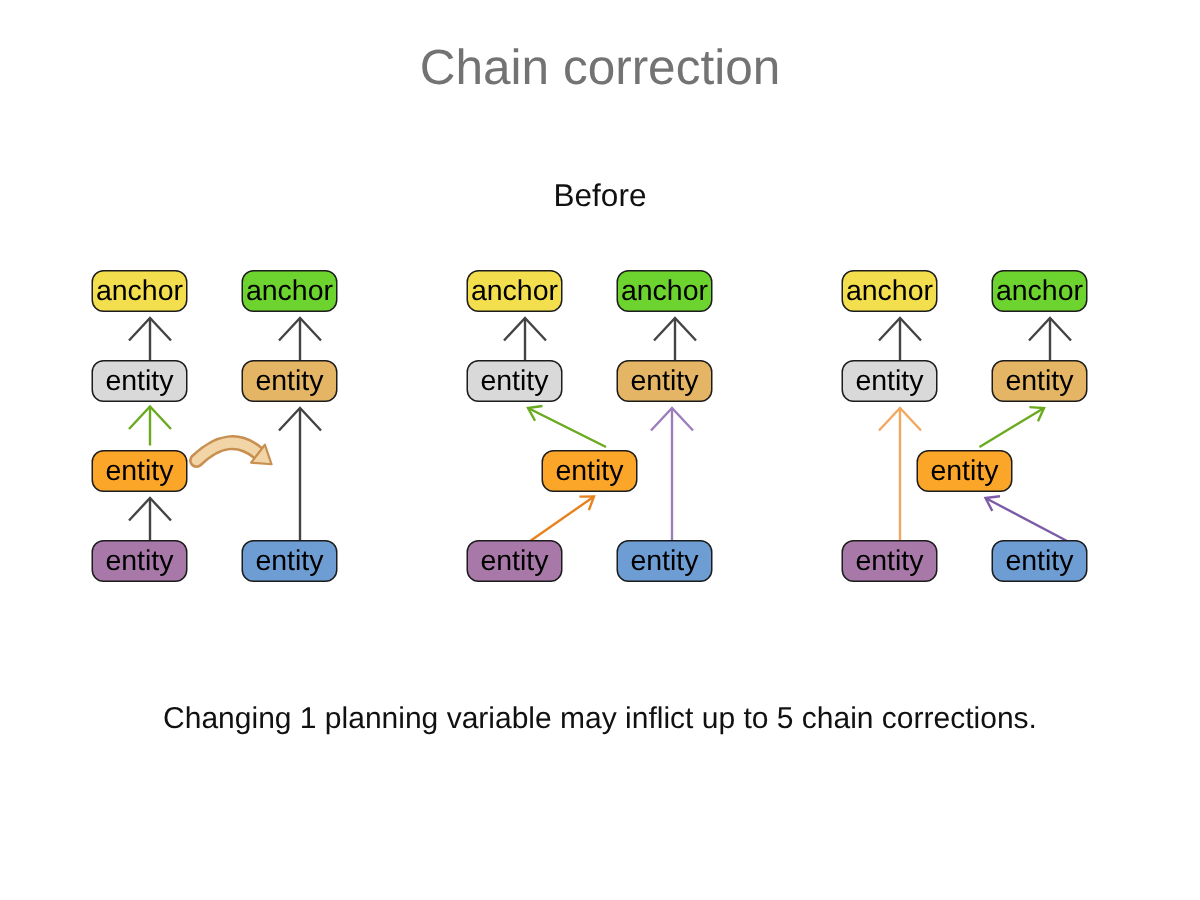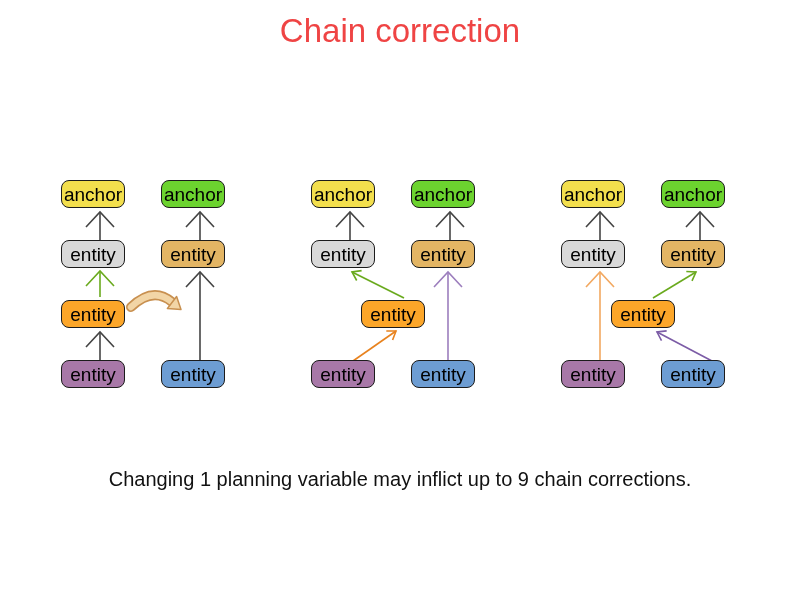--- a/index.html
+++ b/index.html
@@ -1,19 +1,19 @@
 <!DOCTYPE html>
 <html><head>
 <meta charset="utf-8">
 <style>
   html,body{margin:0;padding:0;background:#ffffff;}
   .stage{position:relative;width:800px;height:600px;background:#ffffff;
          font-family:"Liberation Sans",sans-serif;overflow:hidden;}
-  .title{position:absolute;left:0;top:12px;width:800px;text-align:center;
-         font-size:33px;color:#ef4444;}
+  .title{position:absolute;left:0;top:26px;width:800px;text-align:center;
+         font-size:33px;color:#737373;}
   .section-label{position:absolute;top:119px;width:200px;text-align:center;
          font-size:21px;color:#111;}
   .section-label.before{left:300px;}
   .section-label.after{left:550px;}
   .caption{position:absolute;left:0;top:468px;width:800px;text-align:center;
          font-size:20px;color:#111;}
   .box{position:absolute;width:64px;height:28px;box-sizing:border-box;
        border:1.5px solid #1c1c1c;border-radius:8px;
        display:flex;align-items:center;justify-content:center;
        font-size:19px;line-height:1;color:#000;}
@@ -26,20 +26,21 @@
   .v-blue{background:#6D9DD3;}
   .arrows{position:absolute;left:0;top:0;pointer-events:none;}
 </style>
 </head>
 <body>
 
 <div class="stage">
 
   <div class="title">Chain correction</div>
 
+  <div class="section-label before">Before</div>
 
   <svg class="arrows" width="800" height="600" viewBox="0 0 800 600">
     <defs>
       <marker id="chw-black" viewBox="-17 -17 34 34" markerWidth="34" markerHeight="34" markerUnits="userSpaceOnUse" refX="0" refY="0" orient="auto">
         <path d="M-15,-14 L0,0 L-15,14" fill="none" stroke="#444444" stroke-width="1.6"></path>
       </marker>
       <marker id="chw-green" viewBox="-17 -17 34 34" markerWidth="34" markerHeight="34" markerUnits="userSpaceOnUse" refX="0" refY="0" orient="auto">
         <path d="M-15,-14 L0,0 L-15,14" fill="none" stroke="#6AAA1E" stroke-width="1.6"></path>
       </marker>
       <marker id="chw-purplelight" viewBox="-17 -17 34 34" markerWidth="34" markerHeight="34" markerUnits="userSpaceOnUse" refX="0" refY="0" orient="auto">
@@ -100,15 +101,15 @@
   <div class="box v-blue" style="left:411px;top:360px">entity</div>
 
   <div class="box v-yellow" style="left:561px;top:180px">anchor</div>
   <div class="box v-green" style="left:661px;top:180px">anchor</div>
   <div class="box v-gray" style="left:561px;top:240px">entity</div>
   <div class="box v-tan" style="left:661px;top:240px">entity</div>
   <div class="box v-orange" style="left:611px;top:300px">entity</div>
   <div class="box v-purple" style="left:561px;top:360px">entity</div>
   <div class="box v-blue" style="left:661px;top:360px">entity</div>
 
-  <div class="caption">Changing 1 planning variable may inflict up to 9 chain corrections.</div>
+  <div class="caption">Changing 1 planning variable may inflict up to 5 chain corrections.</div>
 
 </div>
 
 </body></html>

